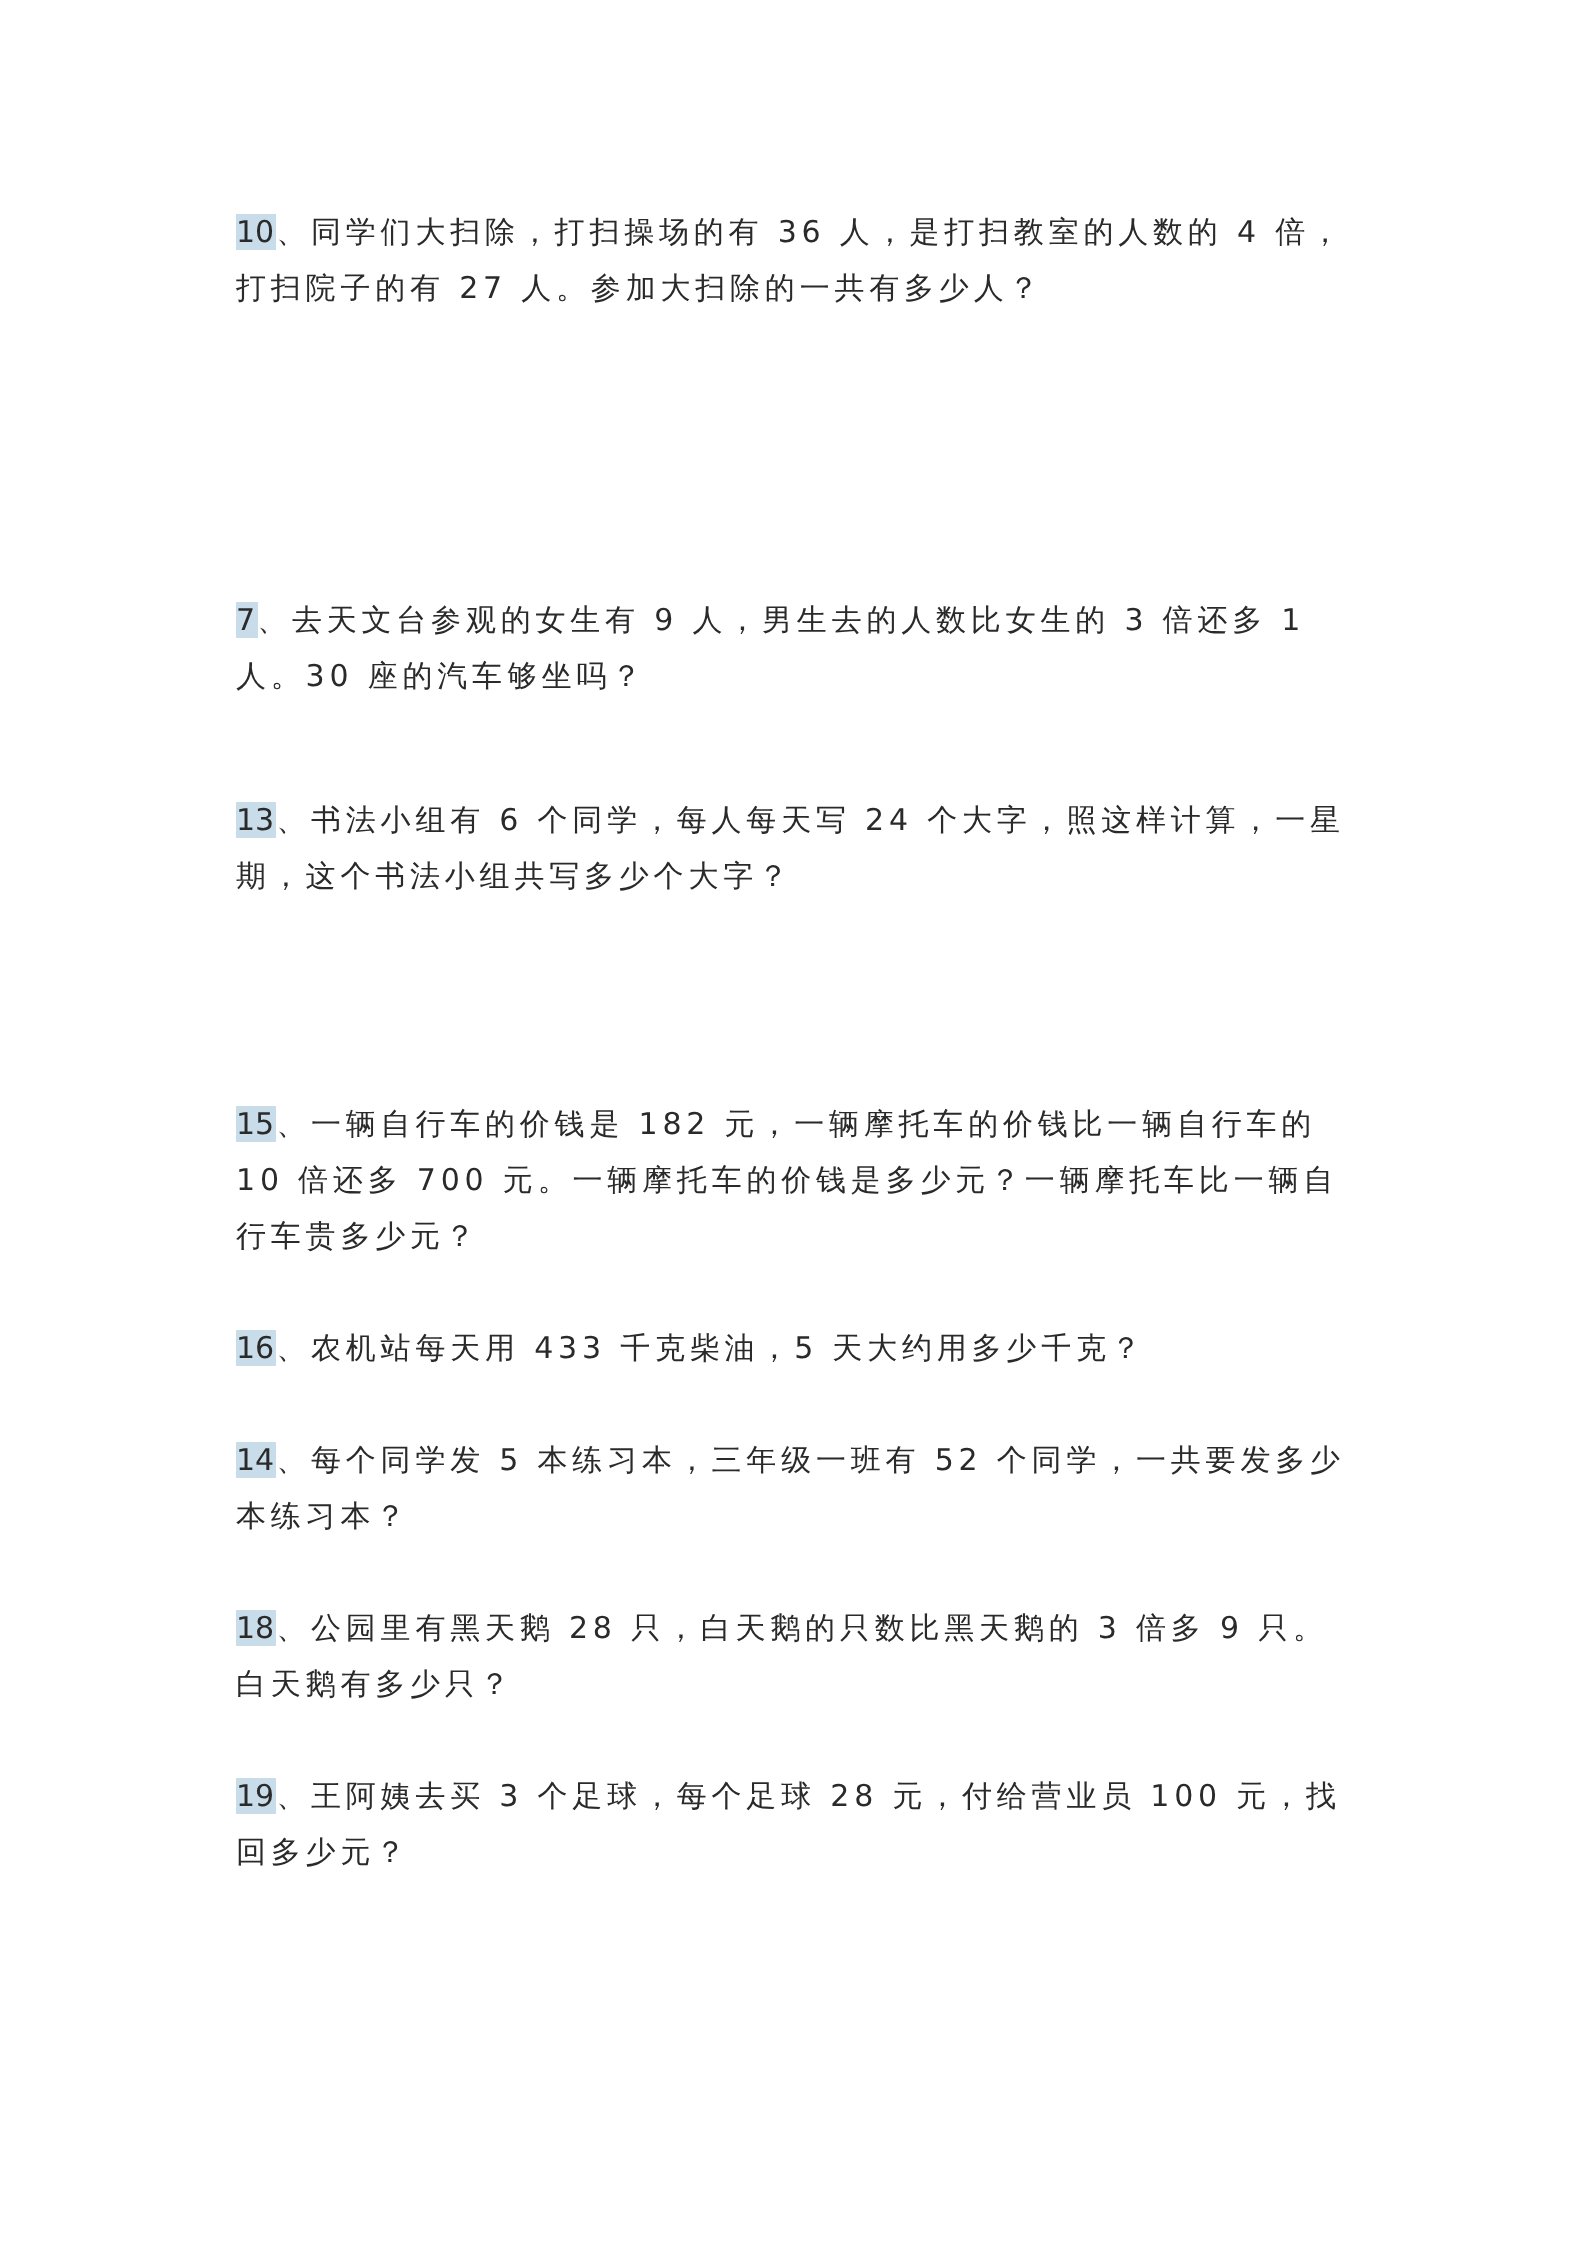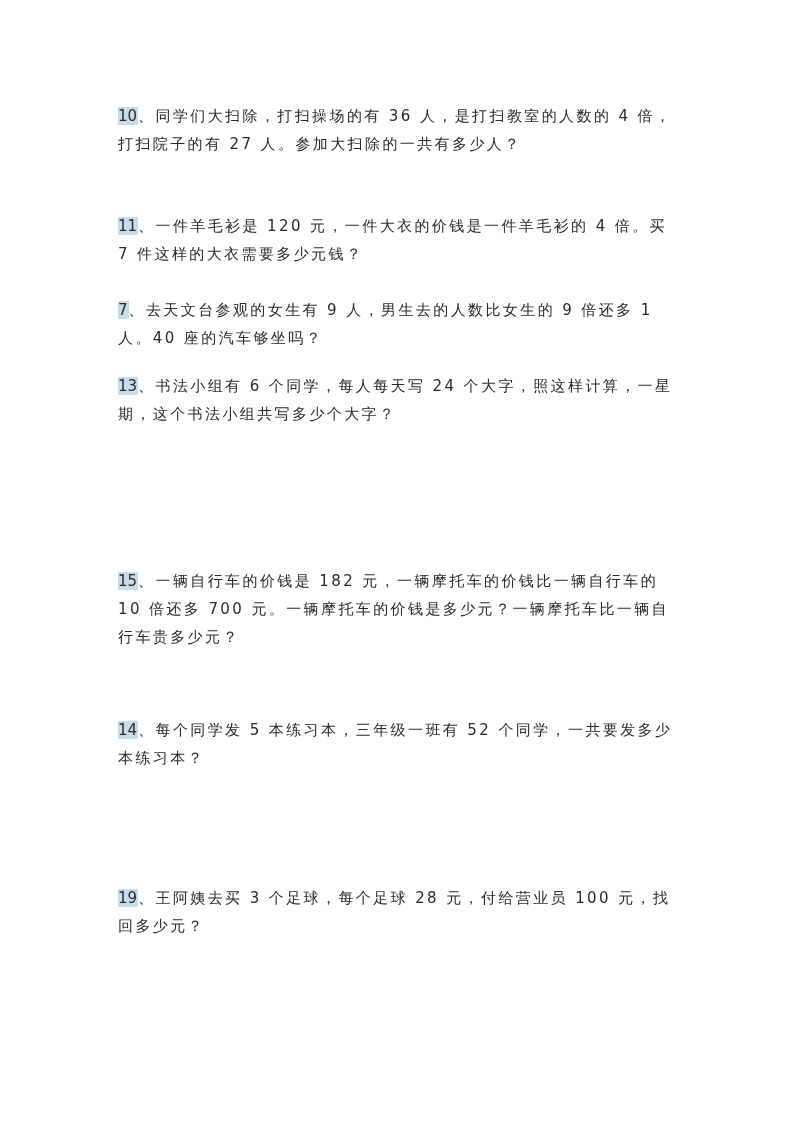--- a/index.html
+++ b/index.html
@@ -8,19 +8,20 @@
     .page { position: absolute; left: 0; top: 0; width: 793px; height: 968px; }
     .q { position: absolute; left: 118px; width: 560px; font-size: 15px;
       line-height: 28px; letter-spacing: 2.4px; color: #2a2a2a; }
     .num { background: #c9dcea; letter-spacing: 0; padding-right: 1px; }
   </style>
 </head>
 <body>
 
 <div class="page">
   <div class="q" style="top:102px"><span class="num">10</span><span>、</span><span>同学们大扫除，打扫操场的有 36 人，是打扫教室的人数的 4 倍，打扫院子的有 27 人。参加大扫除的一共有多少人？</span></div>
-  <div class="q" style="top:212px"><span class="num">11</span><span>、</span><span>一件羊毛衫是 120 元，一件大衣的价钱是一件羊毛衫的 4 倍。买 7 件这样的大衣需要多少元钱？</span></div>
-  <div class="q" style="top:296px"><span class="num">7</span><span>、</span><span>去天文台参观的女生有 9 人，男生去的人数比女生的 9 倍还多 1 人。40 座的汽车够坐吗？</span></div>
-  <div class="q" style="top:372px"><span class="num">13</span><span>、</span><span>书法小组有 6 个同学，每人每天写 24 个大字，照这样计算，一星期，这个书法小组共写多少个大字？</span></div>
-  <div class="q" style="top:567px"><span class="num">15</span><span>、</span><span>一辆自行车的价钱是 182 元，一辆摩托车的价钱比一辆自行车的 10 倍还多 700 元。一辆摩托车的价钱是多少元？一辆摩托车比一辆自行车贵多少元？</span></div>
+  <div class="q" style="top:296px"><span class="num">7</span><span>、</span><span>去天文台参观的女生有 9 人，男生去的人数比女生的 3 倍还多 1 人。30 座的汽车够坐吗？</span></div>
+  <div class="q" style="top:396px"><span class="num">13</span><span>、</span><span>书法小组有 6 个同学，每人每天写 24 个大字，照这样计算，一星期，这个书法小组共写多少个大字？</span></div>
+  <div class="q" style="top:548px"><span class="num">15</span><span>、</span><span>一辆自行车的价钱是 182 元，一辆摩托车的价钱比一辆自行车的 10 倍还多 700 元。一辆摩托车的价钱是多少元？一辆摩托车比一辆自行车贵多少元？</span></div>
+  <div class="q" style="top:660px"><span class="num">16</span><span>、</span><span>农机站每天用 433 千克柴油，5 天大约用多少千克？</span></div>
   <div class="q" style="top:716px"><span class="num">14</span><span>、</span><span>每个同学发 5 本练习本，三年级一班有 52 个同学，一共要发多少本练习本？</span></div>
+  <div class="q" style="top:800px"><span class="num">18</span><span>、</span><span>公园里有黑天鹅 28 只，白天鹅的只数比黑天鹅的 3 倍多 9 只。白天鹅有多少只？</span></div>
   <div class="q" style="top:884px"><span class="num">19</span><span>、</span><span>王阿姨去买 3 个足球，每个足球 28 元，付给营业员 100 元，找回多少元？</span></div>
 </div>
 
 </body></html>

